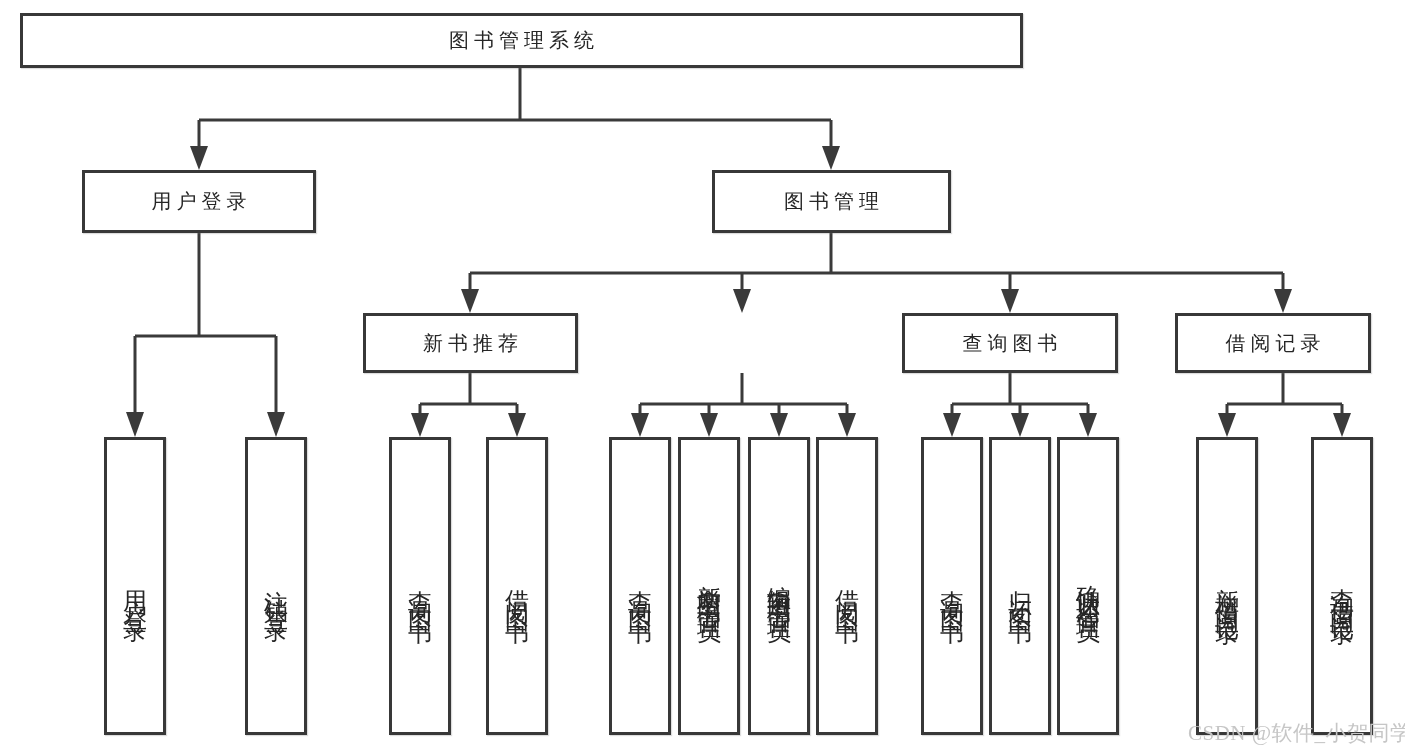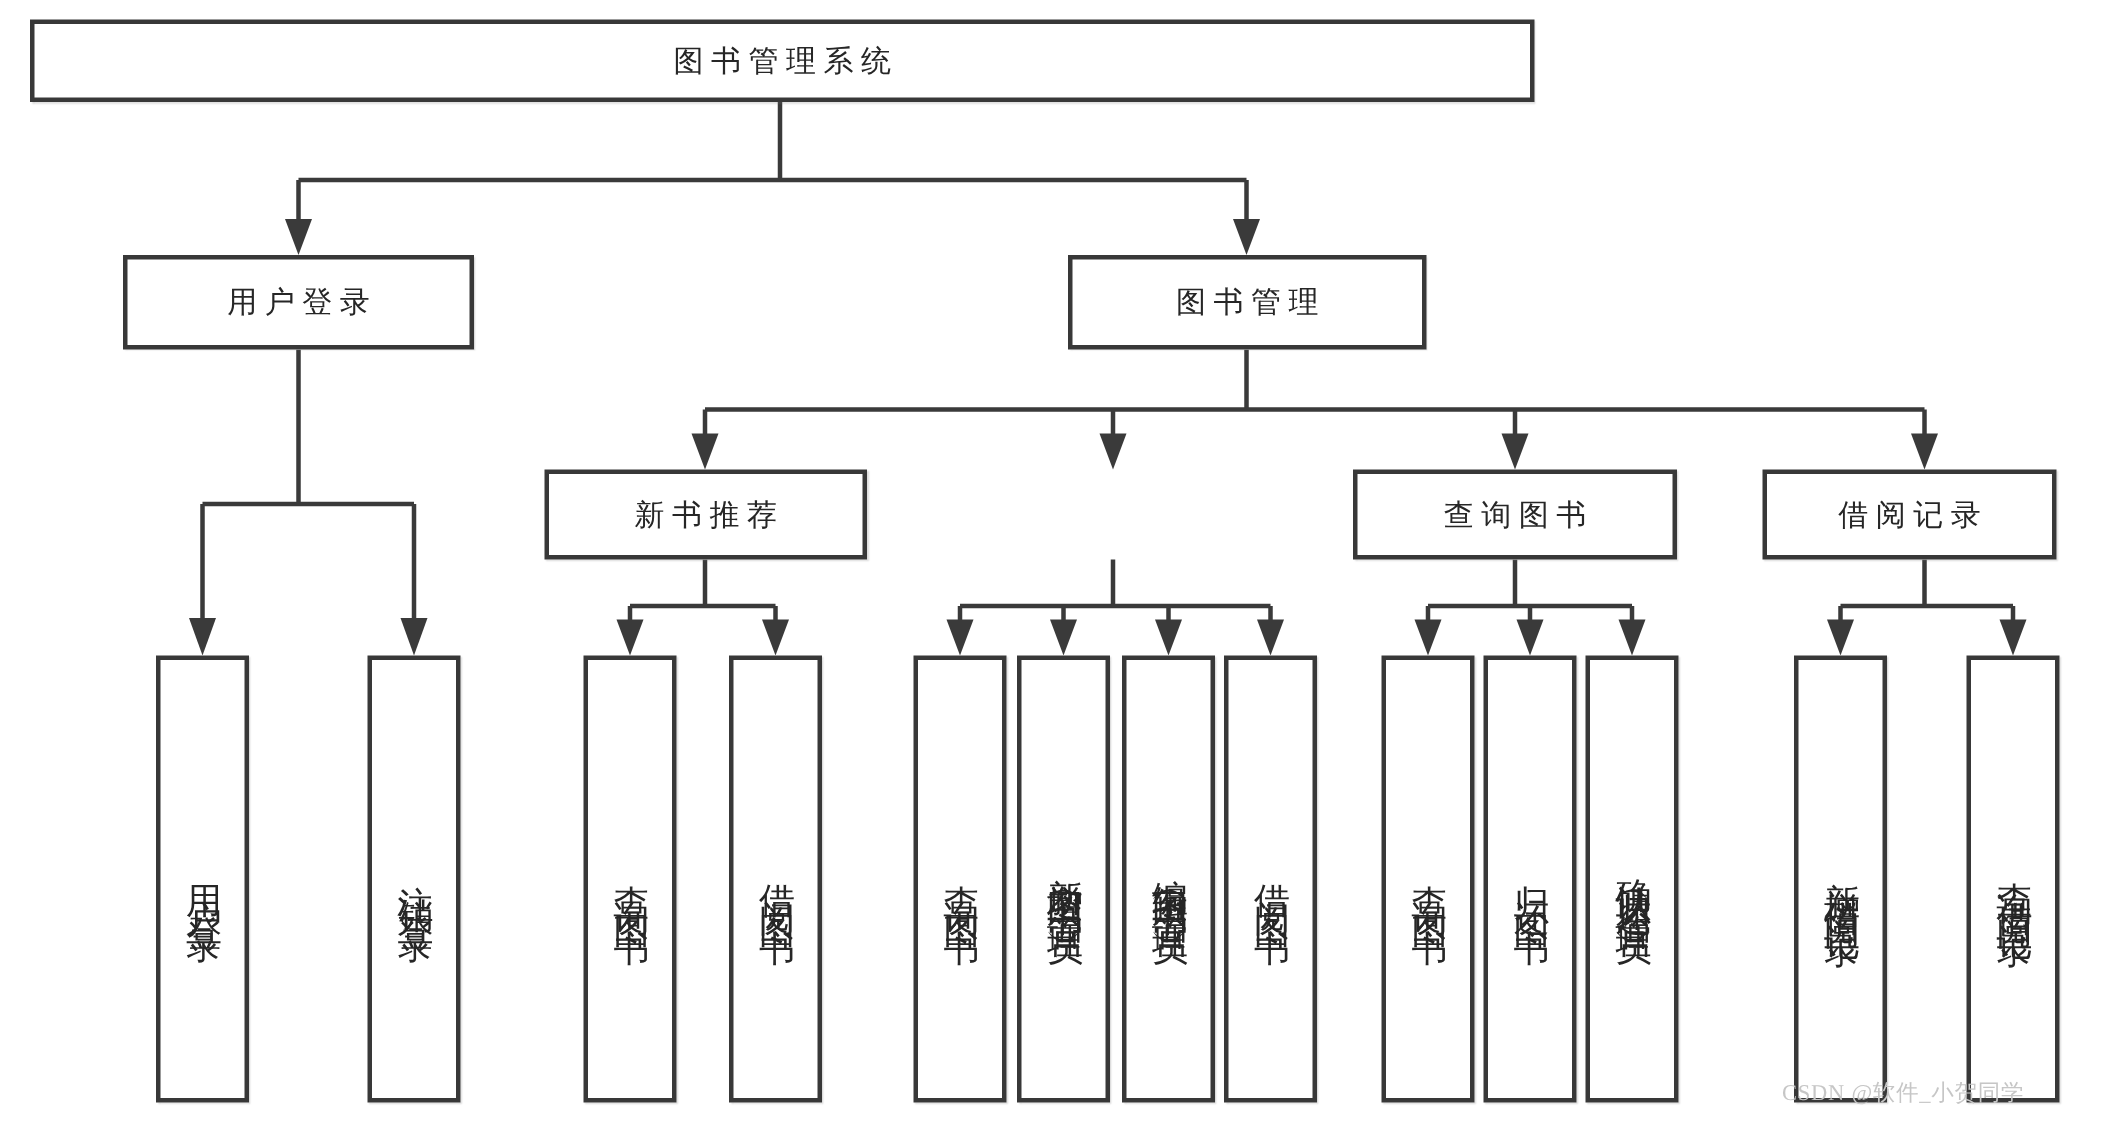--- a/index.html
+++ b/index.html
@@ -43,21 +43,21 @@
     white-space: nowrap;
   }
   .s4 { letter-spacing: 10px; margin-bottom: -10px; }
   .s6 { letter-spacing: 7px;  margin-bottom: -7px;  }
   .s9 { letter-spacing: 5px;  margin-bottom: -5px;  }
   #watermark {
     position: absolute;
     left: 1188px;
     top: 719px;
     width: 212px;
-    font-size: 15px;
+    font-size: 21px;
     letter-spacing: 0.5px;
     color: #c6c6c6;
     white-space: nowrap;
     z-index: 5;
   }
   
   #n-root  { left: 20px;   top: 13px;  width: 1003px; height: 55px; }
   #n-login { left: 82px;   top: 170px; width: 234px;  height: 63px; }
   #n-mgmt  { left: 712px;  top: 170px; width: 239px;  height: 63px; }
   #n-rec   { left: 363px;  top: 313px; width: 215px;  height: 60px; }

